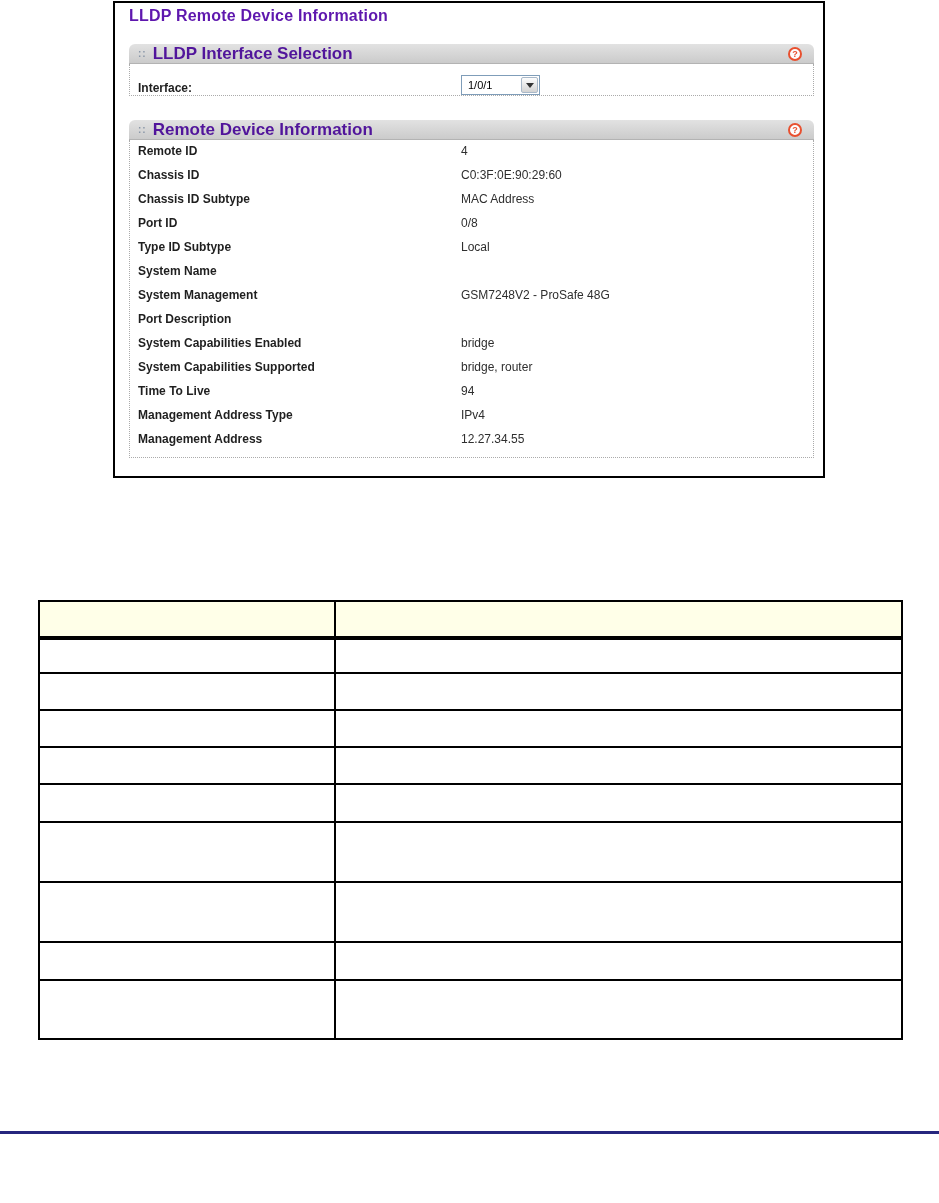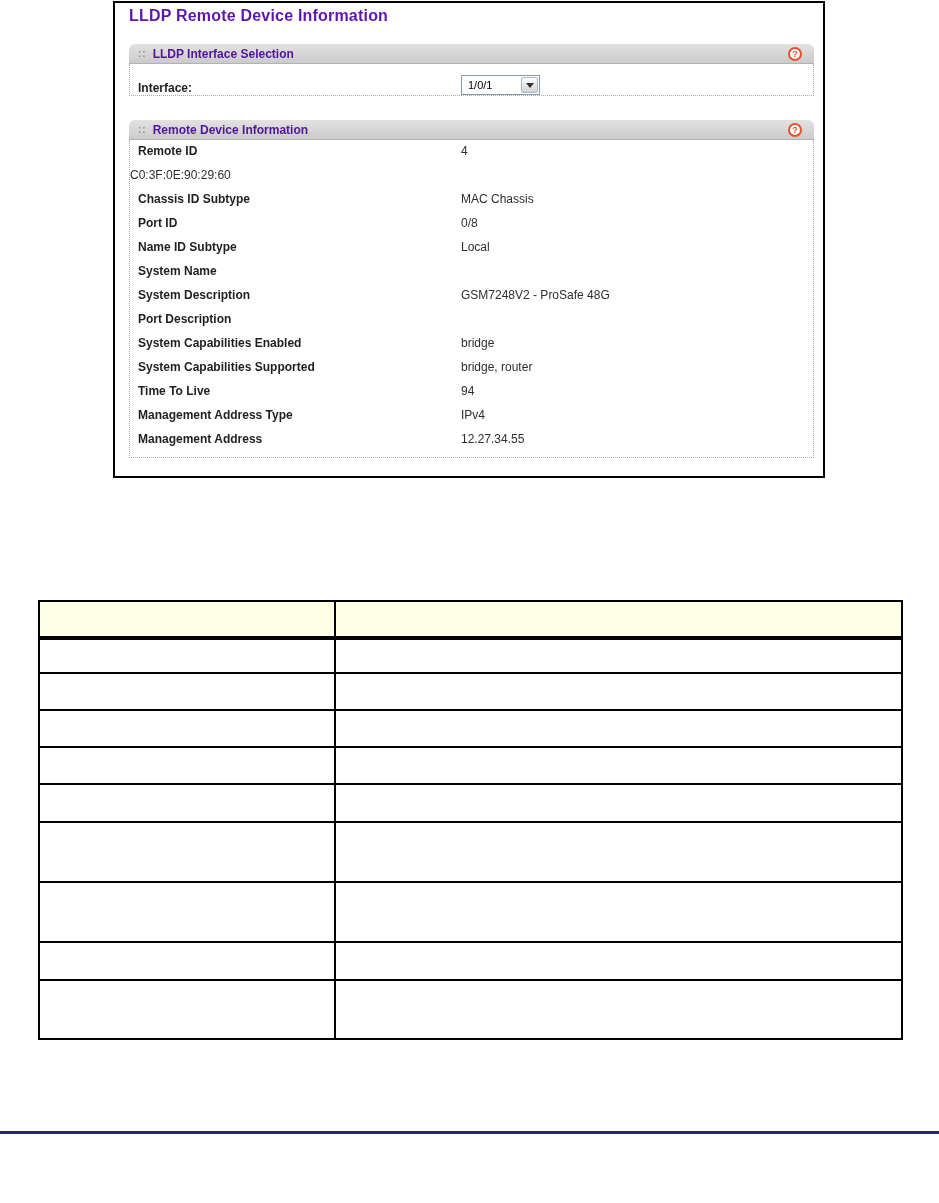--- a/index.html
+++ b/index.html
@@ -23,21 +23,21 @@
     position:relative; height:20px; line-height:20px;
     background:linear-gradient(#E2E2E2,#CBCBCB);
     border-bottom:1px solid #B3B3B3;
     border-radius:6px 6px 0 0;
     display:flex; align-items:center;
   }
   .sec-marker {
     color:#8A97A8; font-weight:bold; font-size:10px; letter-spacing:1px;
     padding:0 6px 0 9px;
   }
-  .sec-title { font-size:12px; font-weight:bold; color:#51159B; }
+  .sec-title { font-size:17px; font-weight:bold; color:#51159B; }
   .help-icon {
     position:absolute; right:12px; top:3px;
     width:14px; height:14px; border-radius:50%;
     border:2px solid #E8502F; color:#E8502F;
     font-size:9px; font-weight:bold; line-height:10px; text-align:center;
     background:#fdfdfd; cursor:pointer;
   }
   .sec-body {
     border-left:1px dotted #ABABAB; border-right:1px dotted #ABABAB;
     border-bottom:1px dotted #ABABAB; background:#fff;
@@ -119,40 +119,41 @@
         <span class="sec-marker">::</span>
         <span class="sec-title">Remote Device Information</span>
         <span class="help-icon">?</span>
       </div>
       <div class="sec-body">
         <div class="info-row">
           <span class="info-label">Remote ID</span>
           <span class="info-value">4</span>
         </div>
         <div class="info-row">
+          <span class="info-label">Chassis ID</span>
           <span class="info-value">C0:3F:0E:90:29:60</span>
         </div>
         <div class="info-row">
           <span class="info-label">Chassis ID Subtype</span>
-          <span class="info-value">MAC Chassis</span>
+          <span class="info-value">MAC Address</span>
         </div>
         <div class="info-row">
           <span class="info-label">Port ID</span>
           <span class="info-value">0/8</span>
         </div>
         <div class="info-row">
-          <span class="info-label">Name ID Subtype</span>
+          <span class="info-label">Type ID Subtype</span>
           <span class="info-value">Local</span>
         </div>
         <div class="info-row">
           <span class="info-label">System Name</span>
           <span class="info-value"></span>
         </div>
         <div class="info-row">
-          <span class="info-label">System Description</span>
+          <span class="info-label">System Management</span>
           <span class="info-value">GSM7248V2 - ProSafe 48G</span>
         </div>
         <div class="info-row">
           <span class="info-label">Port Description</span>
           <span class="info-value"></span>
         </div>
         <div class="info-row">
           <span class="info-label">System Capabilities Enabled</span>
           <span class="info-value">bridge</span>
         </div>

